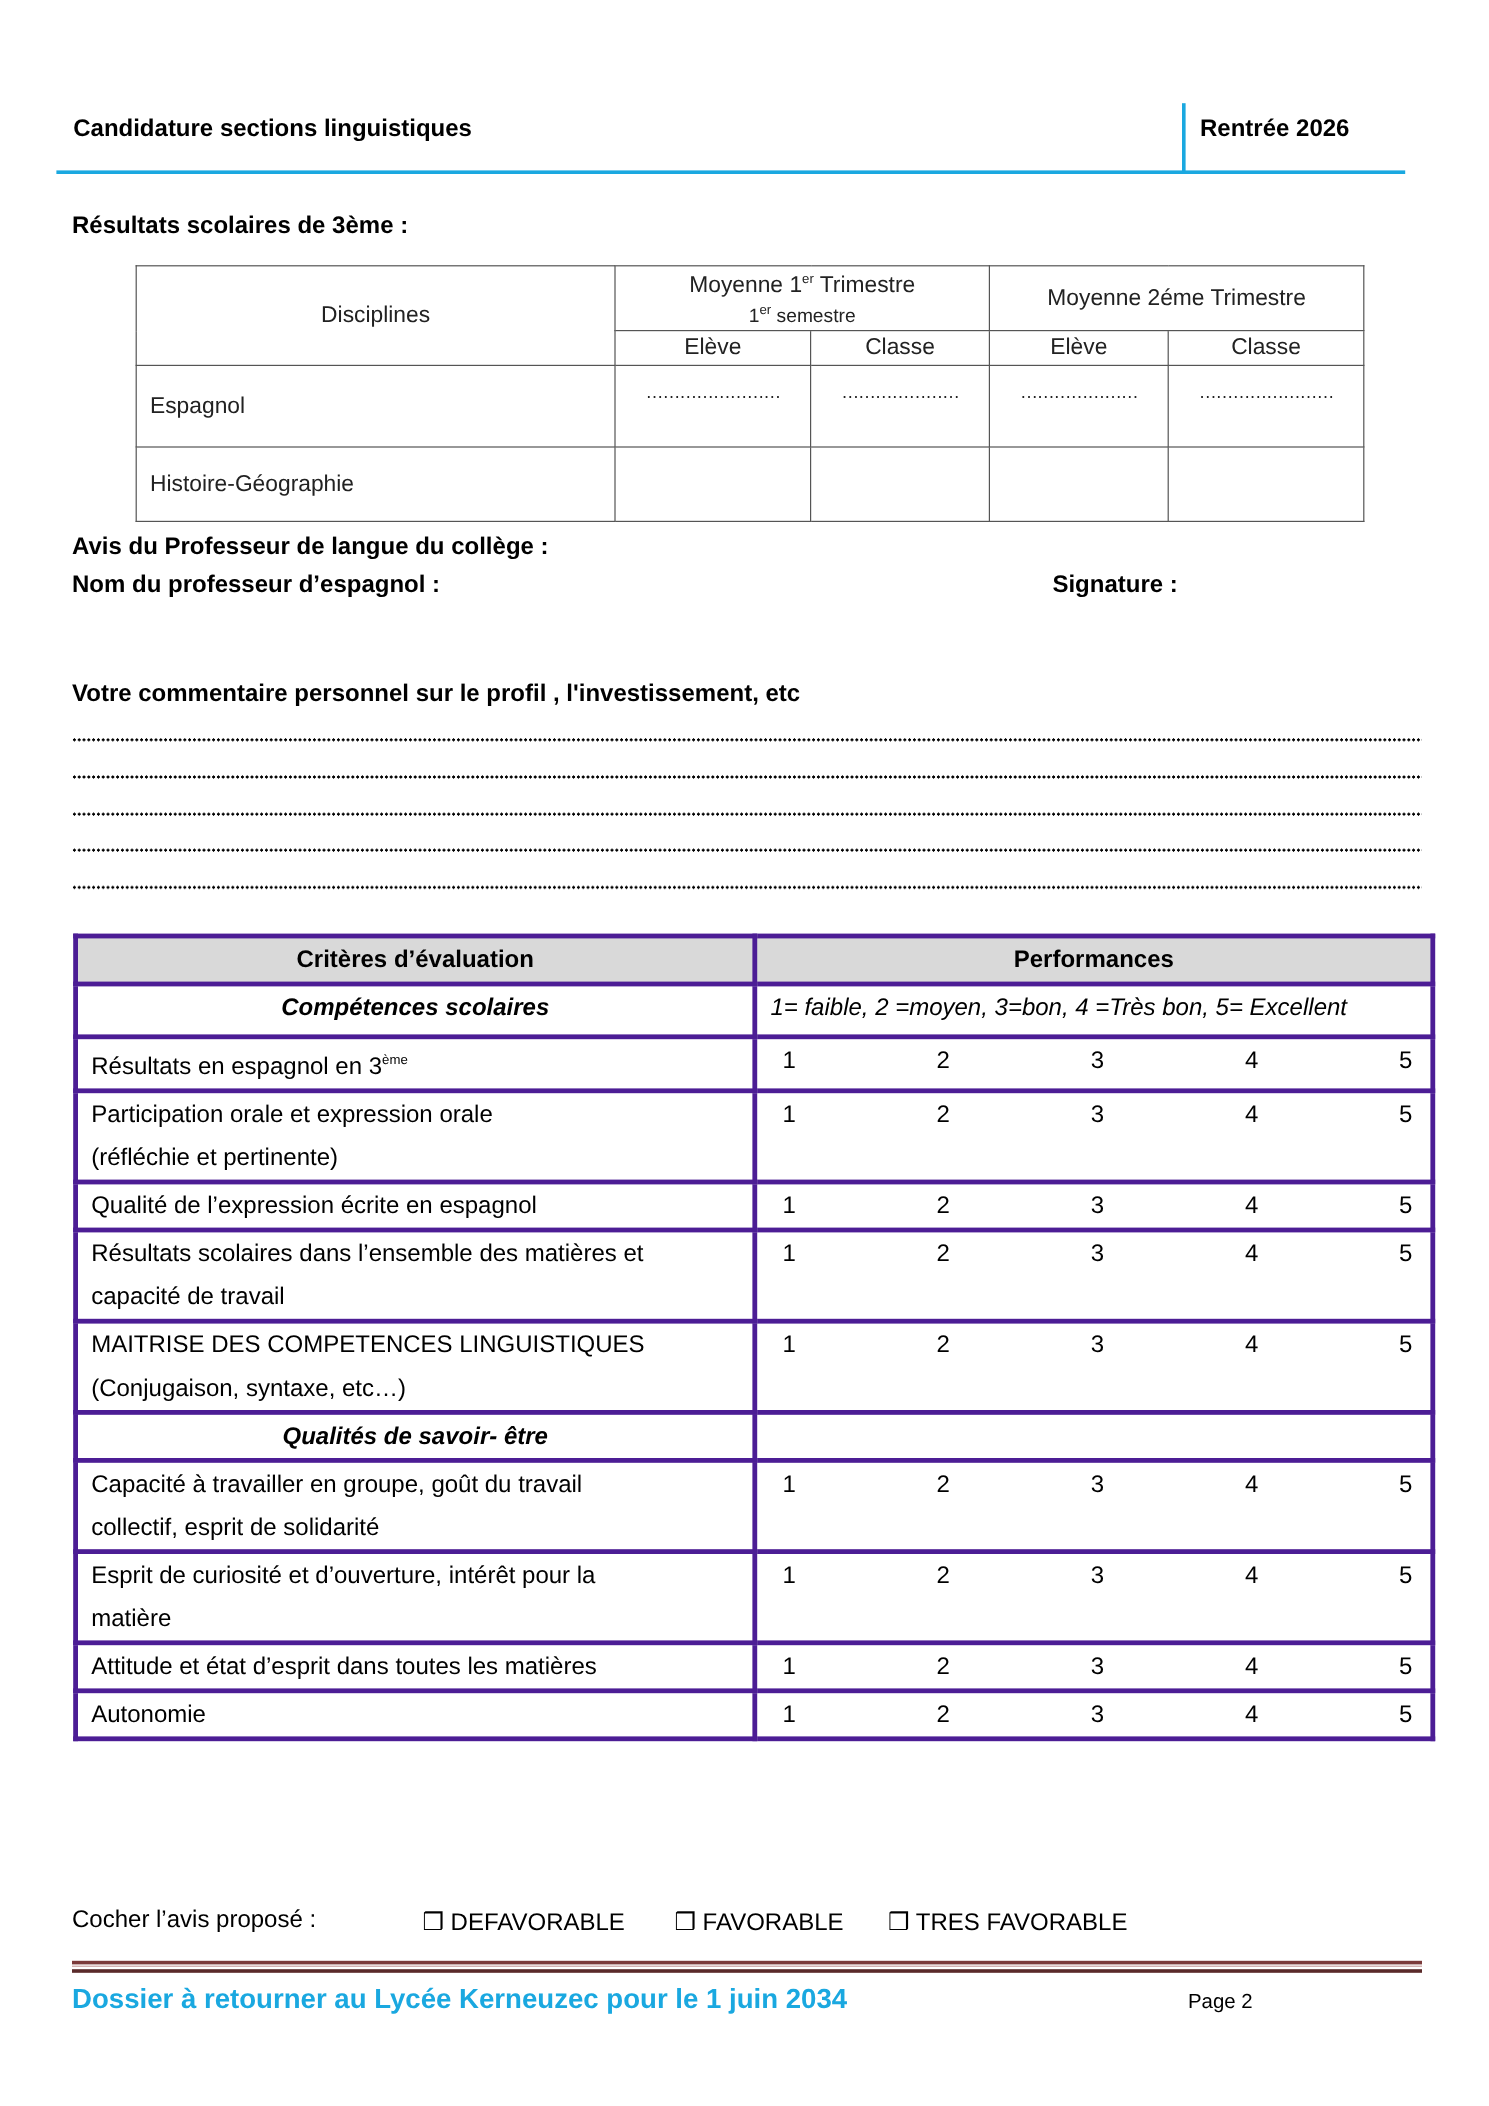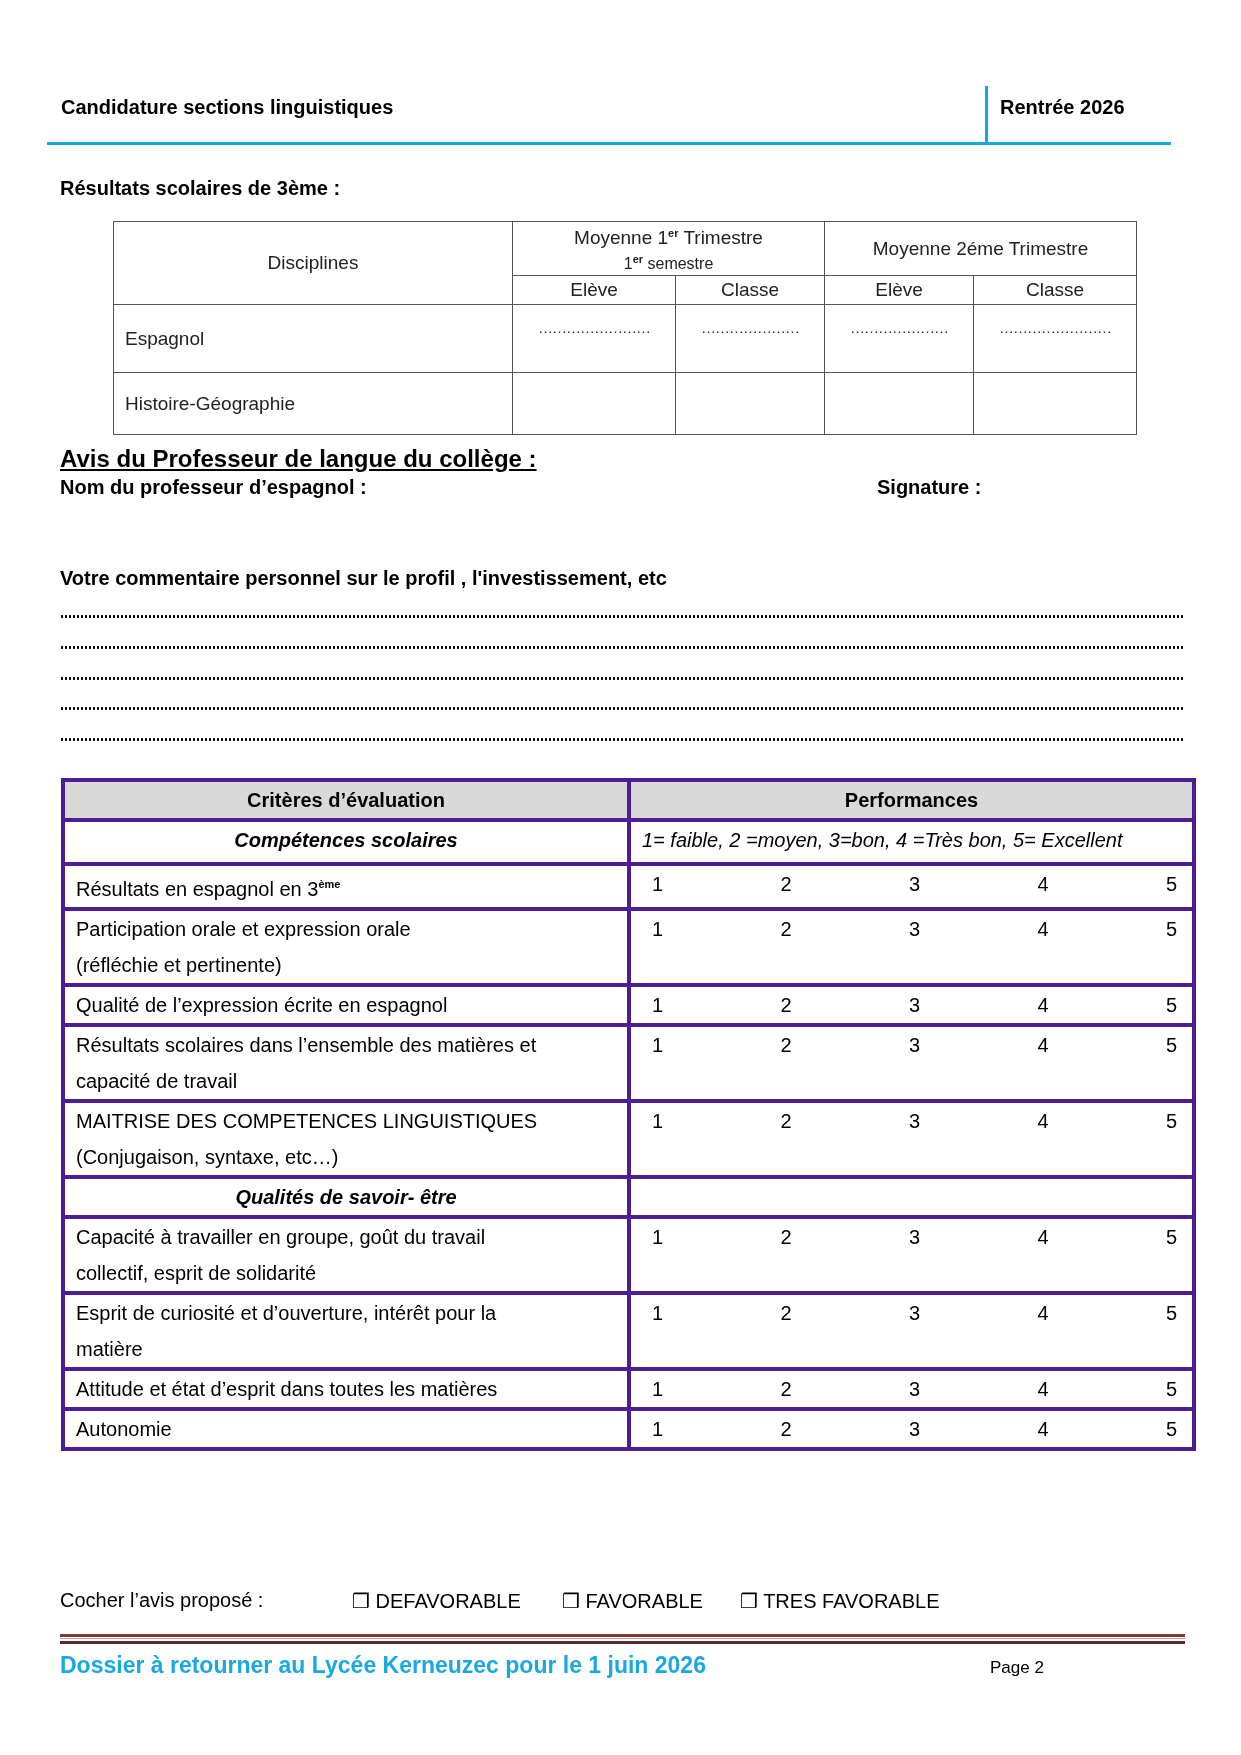--- a/index.html
+++ b/index.html
@@ -10,23 +10,23 @@
   .hdr-year { left:1000px; top:96px; font-size:20px; font-weight:bold; }
   .hdr-vbar { left:985px; top:86px; width:3px; height:58px; background:#1aa8e0; }
   .hdr-line { left:47px; top:142px; width:1124px; height:3px; background:#1aa8e0; }
   .sec-title { left:60px; top:177px; font-size:20px; font-weight:bold; }
 
   table { border-collapse:collapse; position:absolute; }
   .t1 { left:113px; top:221px; width:1024px; font-size:19px; color:#222; }
   .t1 td { border:1px solid #555; text-align:center; padding:0; }
   .t1 td.left { text-align:left; padding-left:11px; }
   .t1 .dots { vertical-align:top; padding-top:14px; letter-spacing:-1px; font-size:15px; }
-  sup { font-size:11px;font-weight:bold; }
-
-  .avis { left:60px; top:445px; font-size:24px; font-weight:bold; text-decoration:underline; }
+  sup { font-size:11px; }
+
+  .avis { left:60px; top:445px; font-size:20px; font-weight:bold; }
   .nom { left:60px; top:476px; font-size:20px; font-weight:bold; }
   .sig { left:877px; top:476px; font-size:20px; font-weight:bold; }
   .comment { left:60px; top:567px; font-size:20px; font-weight:bold; }
   .dotline { left:60px; width:1125px; height:3px; overflow:hidden;
              background-image:radial-gradient(circle, #000 1.1px, transparent 1.3px);
              background-size:4px 3px; }
 
   .t2 { left:61px; top:778px; width:1135px; font-size:20px; }
   .t2 td { border:4px solid #4c1d95; padding:0 11px; vertical-align:top; line-height:36px; }
   .t2 .head td { background:#d9d9d9; font-weight:bold; text-align:center; height:36px; }
@@ -221,14 +221,14 @@
 </table>
 
 <div class="abs chk-label">Cocher l’avis proposé :</div>
 <div class="abs chk" style="left:352px"><span>❒</span> <span>DEFAVORABLE</span></div>
 <div class="abs chk" style="left:562px"><span>❒</span> <span>FAVORABLE</span></div>
 <div class="abs chk" style="left:740px"><span>❒</span> <span>TRES FAVORABLE</span></div>
 
 <div class="abs foot1"></div>
 <div class="abs foot1b"></div>
 <div class="abs foot2"></div>
-<div class="abs foot-text">Dossier à retourner au Lycée Kerneuzec pour le 1 juin 2026</div>
+<div class="abs foot-text">Dossier à retourner au Lycée Kerneuzec pour le 1 juin 2034</div>
 <div class="abs page">Page 2</div>
 
 </body></html>

